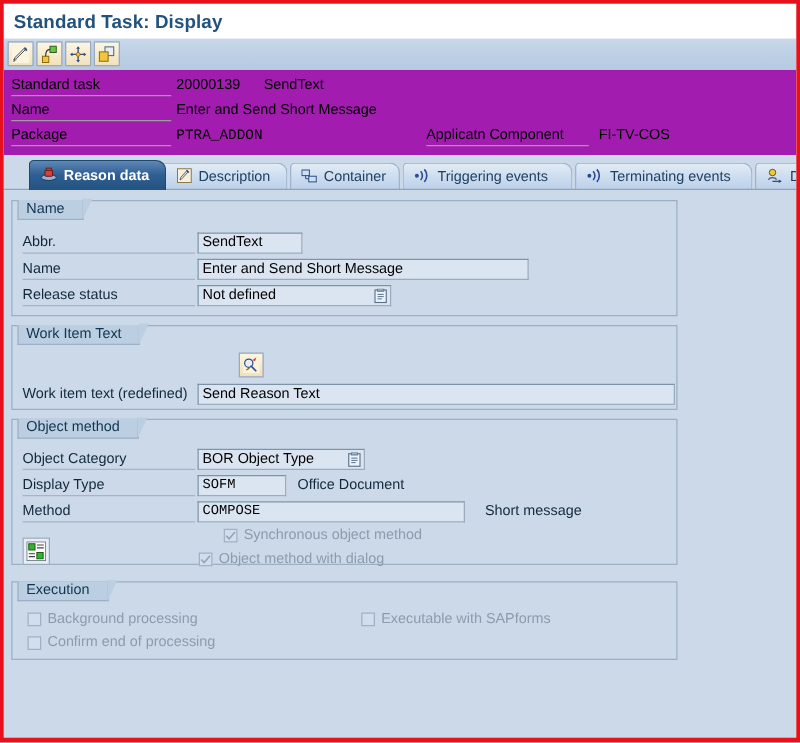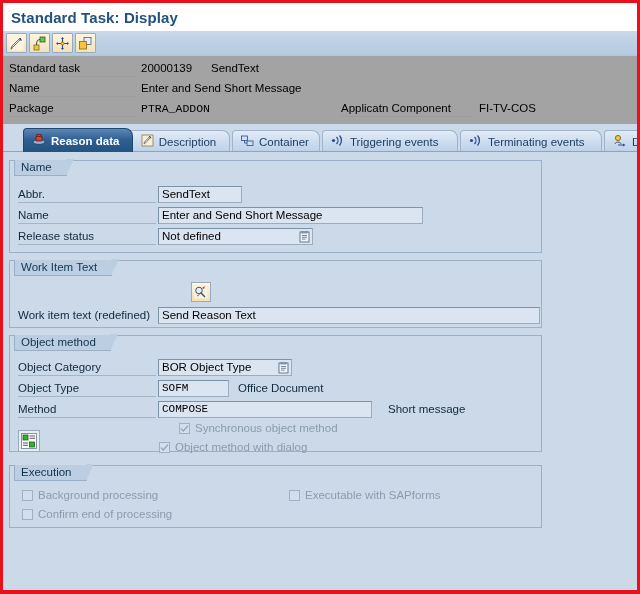--- a/index.html
+++ b/index.html
@@ -53,21 +53,21 @@
     border: 1px solid #9aa9bb;
     background: linear-gradient(to bottom,#fdf6e0,#f2e2bb);
     display: flex; align-items: center; justify-content: center;
     cursor: pointer;
     border-radius: 1px;
   }
   .tbtn svg { display: block; }
 
   
   .hdr {
-    background: #a3a3a3;
+    background: #a21caf;
     padding: 6px 0 8px 6px;
     height: 68px;
     position: relative;
     font-size: 11.5px;
     color: #000;
   }
   .hdr-lbl {
     position: absolute;
     border-bottom: 1px solid #9d9d9d;
     height: 17px;
@@ -410,21 +410,21 @@
         <span>BOR Object Type</span>
         <span class="ddbtn">
           <svg width="11" height="12" viewBox="0 0 11 12">
             <rect x="1" y="1" width="9" height="10" fill="#eef3f9" stroke="#57708c" stroke-width="0.9"></rect>
             <rect x="3" y="0" width="5" height="2" fill="#9fb1c2" stroke="#57708c" stroke-width="0.7"></rect>
             <path d="M3 4.5 H8 M3 6.3 H8 M3 8.1 H6.5" stroke="#57708c" stroke-width="0.8"></path>
           </svg>
         </span>
       </div>
 
-      <div class="fld-label underlined" style="left:8px; top:44px; width:138px;">Object Type</div>
+      <div class="fld-label underlined" style="left:8px; top:44px; width:138px;">Display Type</div>
       <div class="inp mono" style="left:148px; top:44px; width:71px;">SOFM</div>
       <div class="static-txt" style="left:228px; top:44px;">Office Document</div>
 
       <div class="fld-label underlined" style="left:8px; top:65px; width:138px;">Method</div>
       <div class="inp mono" style="left:148px; top:65px; width:214px;">COMPOSE</div>
       <div class="static-txt" style="left:378px; top:65px;">Short message</div>
 
       <div class="cbrow disabled checked" style="left:149px; top:86px;padding-left:20px;">
         <span class="cbox">
           <svg width="9" height="9" viewBox="0 0 9 9">

